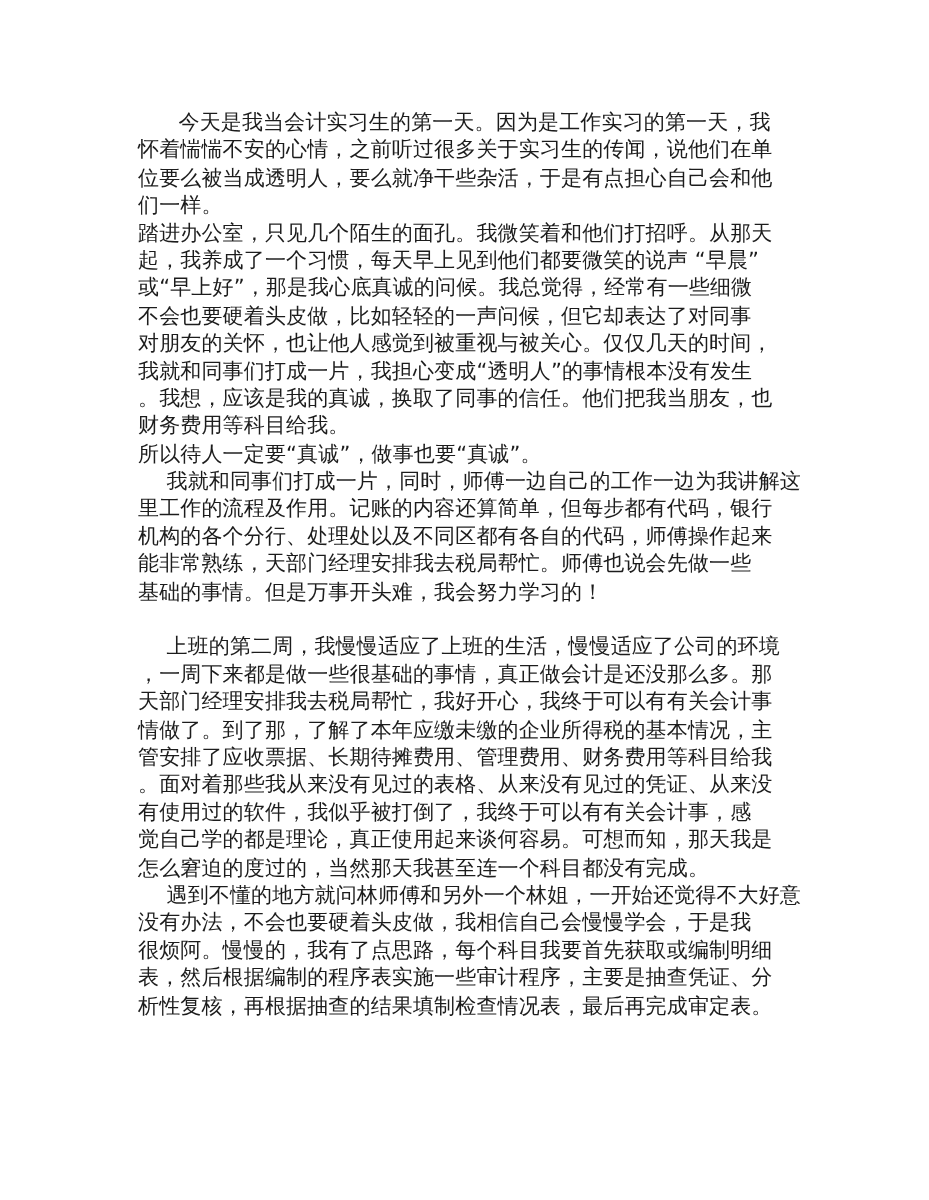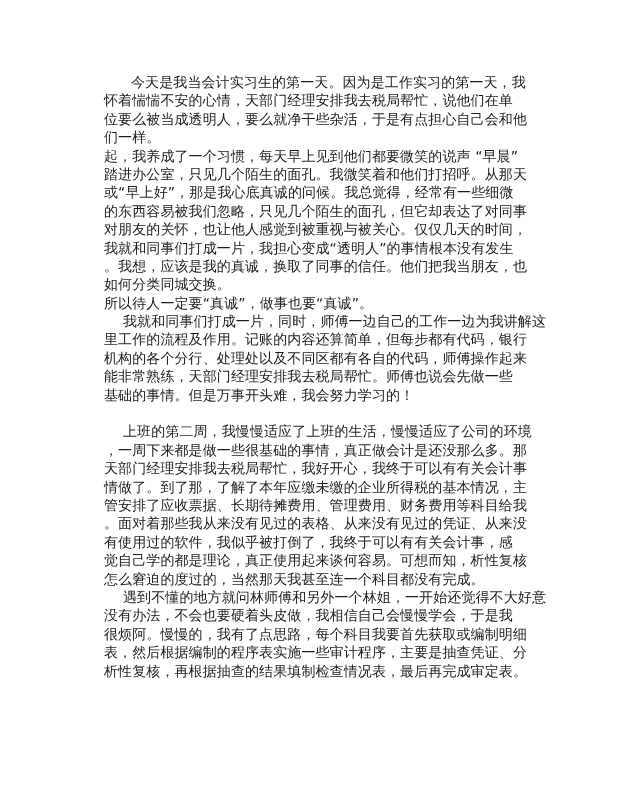--- a/index.html
+++ b/index.html
@@ -30,48 +30,47 @@
       font-size: 14px;
       line-height: 18.4px;
       color: #1c1c1c;
       letter-spacing: 0.1px;
     }
     .para { margin: 0; padding: 0; }
     .line {
       display: block;
       white-space: nowrap;
       height: 18.4px;
-      margin-left: 12px;
     }
     .indent-lg .line:first-child { padding-left: 27px; }
     .indent-sm .line:first-child { padding-left: 19px; }
     .blank-line { height: 18.4px; }
   </style>
 </head>
 <body>
 
 <div class="page">
   <div class="text-block">
 
     <div class="para indent-lg">
       <span class="line">今天是我当会计实习生的第一天。因为是工作实习的第一天，我</span>
-      <span class="line">怀着惴惴不安的心情，天部门经理安排我去税局帮忙，说他们在单</span>
+      <span class="line">怀着惴惴不安的心情，之前听过很多关于实习生的传闻，说他们在单</span>
       <span class="line">位要么被当成透明人，要么就净干些杂活，于是有点担心自己会和他</span>
       <span class="line">们一样。</span>
     </div>
 
     <div class="para">
+      <span class="line">踏进办公室，只见几个陌生的面孔。我微笑着和他们打招呼。从那天</span>
       <span class="line">起，我养成了一个习惯，每天早上见到他们都要微笑的说声 “早晨”</span>
-      <span class="line">踏进办公室，只见几个陌生的面孔。我微笑着和他们打招呼。从那天</span>
       <span class="line">或“早上好”，那是我心底真诚的问候。我总觉得，经常有一些细微</span>
-      <span class="line">的东西容易被我们忽略，只见几个陌生的面孔，但它却表达了对同事</span>
+      <span class="line">不会也要硬着头皮做，比如轻轻的一声问候，但它却表达了对同事</span>
       <span class="line">对朋友的关怀，也让他人感觉到被重视与被关心。仅仅几天的时间，</span>
       <span class="line">我就和同事们打成一片，我担心变成“透明人”的事情根本没有发生</span>
       <span class="line">。我想，应该是我的真诚，换取了同事的信任。他们把我当朋友，也</span>
-      <span class="line">如何分类同城交换。</span>
+      <span class="line">财务费用等科目给我。</span>
     </div>
 
     <div class="para">
       <span class="line">所以待人一定要“真诚”，做事也要“真诚”。</span>
     </div>
 
     <div class="para indent-sm">
       <span class="line">我就和同事们打成一片，同时，师傅一边自己的工作一边为我讲解这</span>
       <span class="line">里工作的流程及作用。记账的内容还算简单，但每步都有代码，银行</span>
       <span class="line">机构的各个分行、处理处以及不同区都有各自的代码，师傅操作起来</span>
@@ -82,21 +81,21 @@
     <div class="blank-line"></div>
 
     <div class="para indent-sm">
       <span class="line">上班的第二周，我慢慢适应了上班的生活，慢慢适应了公司的环境</span>
       <span class="line">，一周下来都是做一些很基础的事情，真正做会计是还没那么多。那</span>
       <span class="line">天部门经理安排我去税局帮忙，我好开心，我终于可以有有关会计事</span>
       <span class="line">情做了。到了那，了解了本年应缴未缴的企业所得税的基本情况，主</span>
       <span class="line">管安排了应收票据、长期待摊费用、管理费用、财务费用等科目给我</span>
       <span class="line">。面对着那些我从来没有见过的表格、从来没有见过的凭证、从来没</span>
       <span class="line">有使用过的软件，我似乎被打倒了，我终于可以有有关会计事，感</span>
-      <span class="line">觉自己学的都是理论，真正使用起来谈何容易。可想而知，析性复核</span>
+      <span class="line">觉自己学的都是理论，真正使用起来谈何容易。可想而知，那天我是</span>
       <span class="line">怎么窘迫的度过的，当然那天我甚至连一个科目都没有完成。</span>
     </div>
 
     <div class="para indent-sm">
       <span class="line">遇到不懂的地方就问林师傅和另外一个林姐，一开始还觉得不大好意</span>
       <span class="line">没有办法，不会也要硬着头皮做，我相信自己会慢慢学会，于是我</span>
       <span class="line">很烦阿。慢慢的，我有了点思路，每个科目我要首先获取或编制明细</span>
       <span class="line">表，然后根据编制的程序表实施一些审计程序，主要是抽查凭证、分</span>
       <span class="line">析性复核，再根据抽查的结果填制检查情况表，最后再完成审定表。</span>
     </div>

